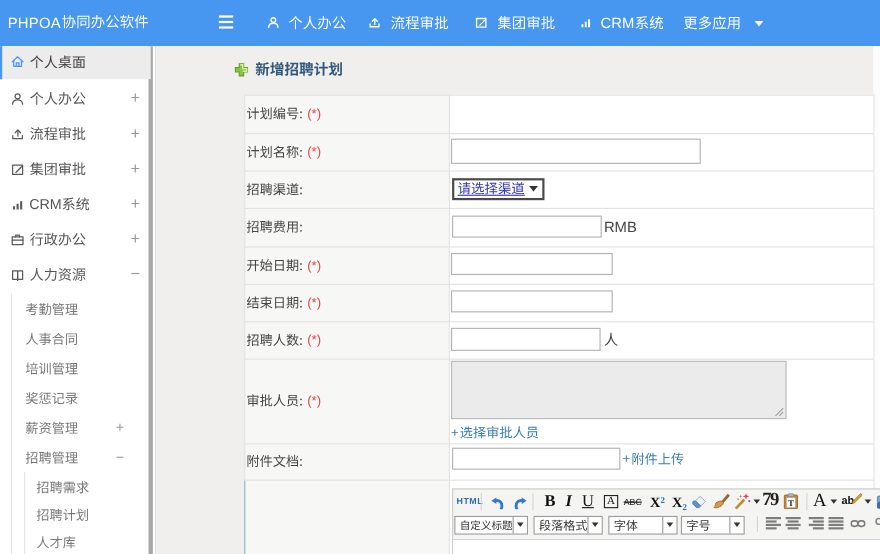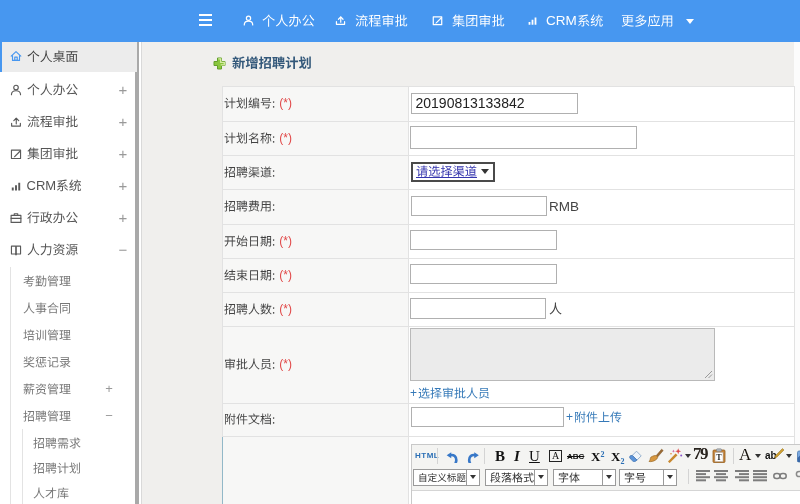--- a/index.html
+++ b/index.html
@@ -97,20 +97,31 @@
         <path id="r9898" d="M176 -615H380V-539H176ZM176 -743H380V-668H176ZM108 -798V-484H450V-798ZM695 -530C688 -271 668 -143 458 -77C471 -65 488 -42 494 -27C722 -103 751 -248 758 -530ZM730 -186C793 -141 870 -75 908 -33L954 -79C914 -120 835 -183 774 -226ZM124 -302C119 -157 100 -37 33 41C49 49 77 68 88 78C125 30 149 -28 164 -98C254 35 401 58 614 58H936C940 39 952 9 963 -6C905 -4 660 -4 615 -4C495 -5 395 -11 317 -43V-186H483V-244H317V-351H501V-410H49V-351H252V-81C222 -105 197 -136 178 -176C183 -214 186 -255 188 -298ZM540 -636V-215H603V-579H841V-219H907V-636H719C731 -664 744 -699 757 -733H955V-794H499V-733H681C672 -700 661 -664 650 -636Z"></path>
         <path id="r6bb5" d="M538 -803V-682C538 -609 522 -520 423 -454C438 -445 466 -420 476 -406C585 -479 608 -591 608 -680V-738H748V-550C748 -482 761 -456 828 -456C840 -456 889 -456 903 -456C922 -456 943 -457 954 -461C952 -476 950 -501 949 -519C937 -516 915 -515 902 -515C890 -515 846 -515 834 -515C820 -515 817 -522 817 -549V-803ZM467 -386V-321H540L501 -310C533 -226 577 -152 634 -91C565 -38 483 -2 393 20C408 35 425 64 433 84C528 57 614 17 687 -41C750 12 826 52 913 77C924 58 944 28 961 13C876 -7 802 -43 739 -90C807 -160 858 -252 887 -372L840 -389L827 -386ZM563 -321H797C772 -248 734 -187 685 -137C632 -189 591 -251 563 -321ZM118 -751V-168L33 -157L46 -85L118 -97V66H191V-109L435 -150L431 -215L191 -179V-324H415V-392H191V-529H416V-596H191V-705C278 -728 373 -757 445 -790L383 -846C321 -813 214 -775 120 -750Z"></path>
         <path id="r843d" d="M62 18 116 76C178 2 250 -96 307 -180L261 -233C198 -143 117 -42 62 18ZM109 -579C165 -550 241 -503 278 -473L323 -530C285 -560 208 -603 152 -630ZM41 -385C101 -358 175 -313 212 -282L257 -339C220 -371 143 -413 85 -437ZM520 -651C477 -576 398 -481 294 -412C311 -402 334 -381 347 -366C388 -396 425 -429 458 -463C494 -428 537 -393 584 -362C494 -313 392 -276 298 -255C312 -240 329 -212 336 -193L403 -213V80H474V37H791V80H865V-219H422C499 -245 576 -279 648 -322C737 -269 835 -227 927 -201C938 -219 958 -247 974 -263C887 -285 795 -320 711 -363C785 -415 848 -478 891 -550L844 -579L831 -576H553C568 -596 582 -616 594 -636ZM474 -23V-159H791V-23ZM784 -517C748 -474 701 -434 647 -399C590 -433 539 -472 502 -511L507 -517ZM61 -770V-703H288V-618H361V-703H633V-618H706V-703H941V-770H706V-840H633V-770H361V-840H288V-770Z"></path>
         <path id="r683c" d="M575 -667H794C764 -604 723 -546 675 -496C627 -545 590 -597 563 -648ZM202 -840V-626H52V-555H193C162 -417 95 -260 28 -175C41 -158 60 -129 67 -109C117 -175 165 -284 202 -397V79H273V-425C304 -381 339 -327 355 -299L400 -356C382 -382 300 -481 273 -511V-555H387L363 -535C380 -523 409 -497 422 -484C456 -514 490 -550 521 -590C548 -543 583 -495 626 -450C541 -377 441 -323 341 -291C356 -276 375 -248 384 -230C410 -240 436 -250 462 -262V81H532V37H811V77H884V-270L930 -252C941 -271 962 -300 977 -315C878 -345 794 -392 726 -449C796 -522 853 -610 889 -713L842 -735L828 -732H612C628 -761 642 -791 654 -822L582 -841C543 -739 478 -641 403 -570V-626H273V-840ZM532 -29V-222H811V-29ZM511 -287C570 -318 625 -356 676 -401C725 -358 782 -319 847 -287Z"></path>
         <path id="r5f0f" d="M709 -791C761 -755 823 -701 853 -665L905 -712C875 -747 811 -798 760 -833ZM565 -836C565 -774 567 -713 570 -653H55V-580H575C601 -208 685 82 849 82C926 82 954 31 967 -144C946 -152 918 -169 901 -186C894 -52 883 4 855 4C756 4 678 -241 653 -580H947V-653H649C646 -712 645 -773 645 -836ZM59 -24 83 50C211 22 395 -20 565 -60L559 -128L345 -82V-358H532V-431H90V-358H270V-67Z"></path>
         <path id="r5b57" d="M460 -363V-300H69V-228H460V-14C460 0 455 5 437 6C419 6 354 6 287 4C300 24 314 58 319 79C404 79 457 78 492 67C528 54 539 32 539 -12V-228H930V-300H539V-337C627 -384 717 -452 779 -516L728 -555L711 -551H233V-480H635C584 -436 519 -392 460 -363ZM424 -824C443 -798 462 -765 475 -736H80V-529H154V-664H843V-529H920V-736H563C549 -769 523 -814 497 -847Z"></path>
         <path id="r4f53" d="M251 -836C201 -685 119 -535 30 -437C45 -420 67 -380 74 -363C104 -397 133 -436 160 -479V78H232V-605C266 -673 296 -745 321 -816ZM416 -175V-106H581V74H654V-106H815V-175H654V-521C716 -347 812 -179 916 -84C930 -104 955 -130 973 -143C865 -230 761 -398 702 -566H954V-638H654V-837H581V-638H298V-566H536C474 -396 369 -226 259 -138C276 -125 301 -99 313 -81C419 -177 517 -342 581 -518V-175Z"></path>
       </defs>
     </svg>
 <div class="abs" style="left:0;top:0;width:800px;height:42px;background:#4797f0"></div>
+<div class="abs fx" style="left:7px;top:0;height:40px">
+<span style="color:#fff;font-size:13.5px;letter-spacing:0.2px">PHPOA</span>
+<svg style="width:79.2px;height:13.2px;margin-left:1px" viewBox="0 -880 6000 1000" fill="#fff">
+        <use href="#r534f" x="0"></use>
+        <use href="#r540c" x="1000"></use>
+        <use href="#r529e" x="2000"></use>
+        <use href="#r516c" x="3000"></use>
+        <use href="#r8f6f" x="4000"></use>
+        <use href="#r4ef6" x="5000"></use>
+      </svg>
+</div>
 <div class="abs" style="left:199px;top:14px;width:13px;height:13px">
       <div style="height:2.4px;background:#fff;margin-bottom:2.6px"></div>
       <div style="height:2.4px;background:#fff;margin-bottom:2.6px"></div>
       <div style="height:2.4px;background:#fff"></div>
     </div>
 <div class="abs fx" style="left:242px;top:0;height:41px">
 <svg style="width:13px;height:13px;" viewBox="0 0 16 16" fill="none" stroke="#fff" stroke-width="1.50" stroke-linecap="round" stroke-linejoin="round">
         <circle cx="8" cy="5.2" r="2.6"></circle>
         <path d="M2.8 13.4c0-2.9 2.3-4.6 5.2-4.6s5.2 1.7 5.2 4.6"></path>
       </svg>
@@ -460,21 +471,20 @@
 </div>
 <div class="abs fx" style="left:224px;top:402.5px;height:33.0px">
 <svg style="width:51.3px;height:12.0px;" viewBox="0 -880 4278 1000" fill="#444">
         <use href="#r9644" x="0"></use>
         <use href="#r4ef6" x="1000"></use>
         <use href="#r6587" x="2000"></use>
         <use href="#r6863" x="3000"></use>
         <use href="#r3a" x="4000"></use>
       </svg>
 </div>
-<div class="abs" style="left:410.5px;top:92.5px;width:167.5px;height:21.0px;border:1px solid #b0b0b0;background:#fff;box-sizing:border-box;font-size:14px;color:#222;line-height:19.0px;padding-left:4px;overflow:hidden">20190813133842</div>
 <div class="abs" style="left:410.0px;top:126.0px;width:227.0px;height:22.5px;border:1px solid #b0b0b0;background:#fff;box-sizing:border-box;font-size:14px;color:#222;line-height:20.5px;padding-left:4px;overflow:hidden"></div>
 <div class="abs fx" style="left:410.5px;top:161.5px;width:84px;height:20px;border:2px solid #4a4a4a;background:#fff;box-sizing:border-box;padding-left:3px">
 <span style="border-bottom:1px solid #3535ae;display:inline-block">
         <svg style="width:61.0px;height:12.2px;" viewBox="0 -880 5000 1000" fill="#3535ae">
           <use href="#r8bf7" x="0"></use>
           <use href="#r9009" x="1000"></use>
           <use href="#r62e9" x="2000"></use>
           <use href="#r6e20" x="3000"></use>
           <use href="#r9053" x="4000"></use>
         </svg>
@@ -529,21 +539,21 @@
     </svg>
 <svg class="abs" style="left:466.5px;top:451.5px;width:12.5px;height:11.5px" viewBox="0 0 11 10.5">
 <path d="M10.6 2.9 6.4 0.2v5.4z" fill="#3878c8"></path>
 <path d="M7.2 2.9 C 4 2.3 1.7 4.2 1.8 7.6 C 1.8 8.6 2.1 9.5 2.8 10.3" fill="none" stroke="#3878c8" stroke-width="2.4"></path>
     </svg>
 <div class="abs" style="left:484.0px;top:448px;width:1px;height:16px;background:#d4d4d4"></div>
 <div class="abs" style="left:495px;top:448px;font-family:'Liberation Serif',serif;font-weight:bold;font-size:15px;color:#111">B</div>
 <div class="abs" style="left:514px;top:448px;font-family:'Liberation Serif',serif;font-weight:bold;font-style:italic;font-size:15px;color:#111">I</div>
 <div class="abs" style="left:529px;top:448px;font-family:'Liberation Serif',serif;font-size:15px;color:#111;text-decoration:underline">U</div>
 <div class="abs" style="left:549px;top:450px;width:13px;height:12px;border:1.5px solid #222;box-sizing:border-box;text-align:center;font-family:'Liberation Serif',serif;font-size:10px;line-height:9px;color:#111">A</div>
-<div class="abs" style="left:567px;top:452px;font-size:8px;font-weight:bold;color:#111;text-decoration:line-through">ABC</div>
+<div class="abs" style="left:567px;top:452px;font-size:8px;font-weight:normal;color:#111;text-decoration:line-through">ABC</div>
 <div class="abs" style="left:591px;top:449px;font-family:'Liberation Serif',serif;font-weight:bold;font-size:13px;color:#111">X<span style="font-size:8px;color:#2b6fb5;vertical-align:4px">2</span></div>
 <div class="abs" style="left:611px;top:449px;font-family:'Liberation Serif',serif;font-weight:bold;font-size:13px;color:#111">X<span style="font-size:8px;color:#2b6fb5;vertical-align:-3px">2</span></div>
 <svg class="abs" style="left:628px;top:449px;width:15px;height:13px" viewBox="0 0 15 13">
 <path d="M8.5 2.2 13.2 6.9 9 11.1 4.3 6.4z" fill="#eef4fa" stroke="#8aa8c8" stroke-width="0.9"></path>
 <path d="M4.3 6.4 9 11.1 7.6 12.2c-.8.6-2 .6-2.8-.1L2.2 9.5c-.8-.8-.7-2 .1-2.8z" fill="#5b93d8" stroke="#3a6eae" stroke-width="0.7"></path>
     </svg>
 <svg class="abs" style="left:648px;top:448px;width:16px;height:15px" viewBox="0 0 16 15">
 <path d="M8.2 7.6 13.6 1.2l1.6 1.4L9.6 9z" fill="#9a6a34" stroke="#7a4e1e" stroke-width="0.5"></path>
 <path d="M2.8 9.2c2.2-1.4 4.6-2.2 6.2-1.2 1.4.9.6 2.6-1.4 4C5.6 13.4 2.6 14 1 13.4c1.4-1 1-2.8 1.8-4.2z" fill="#d89840" stroke="#9a6a2a" stroke-width="0.7"></path>
     </svg>

